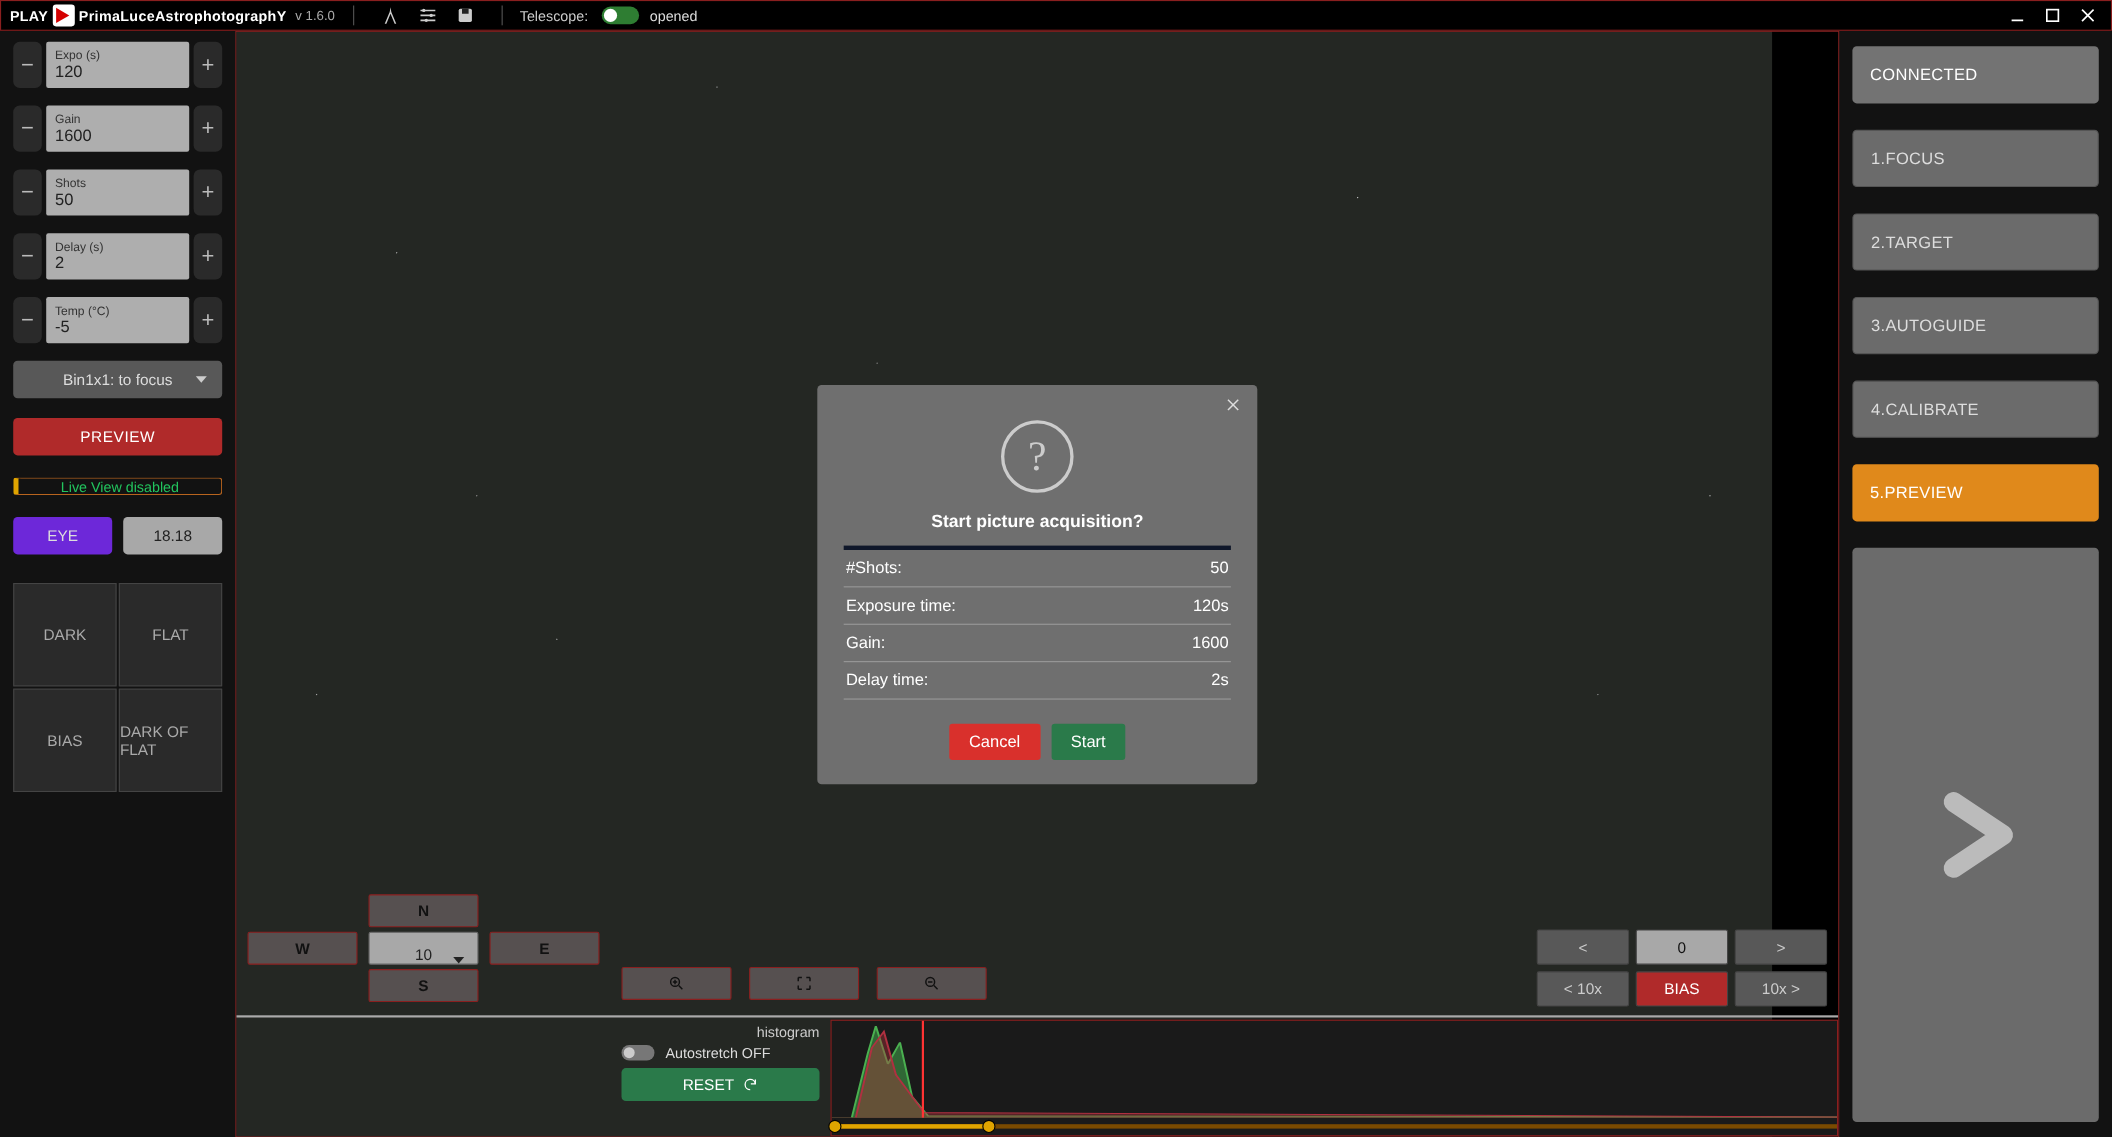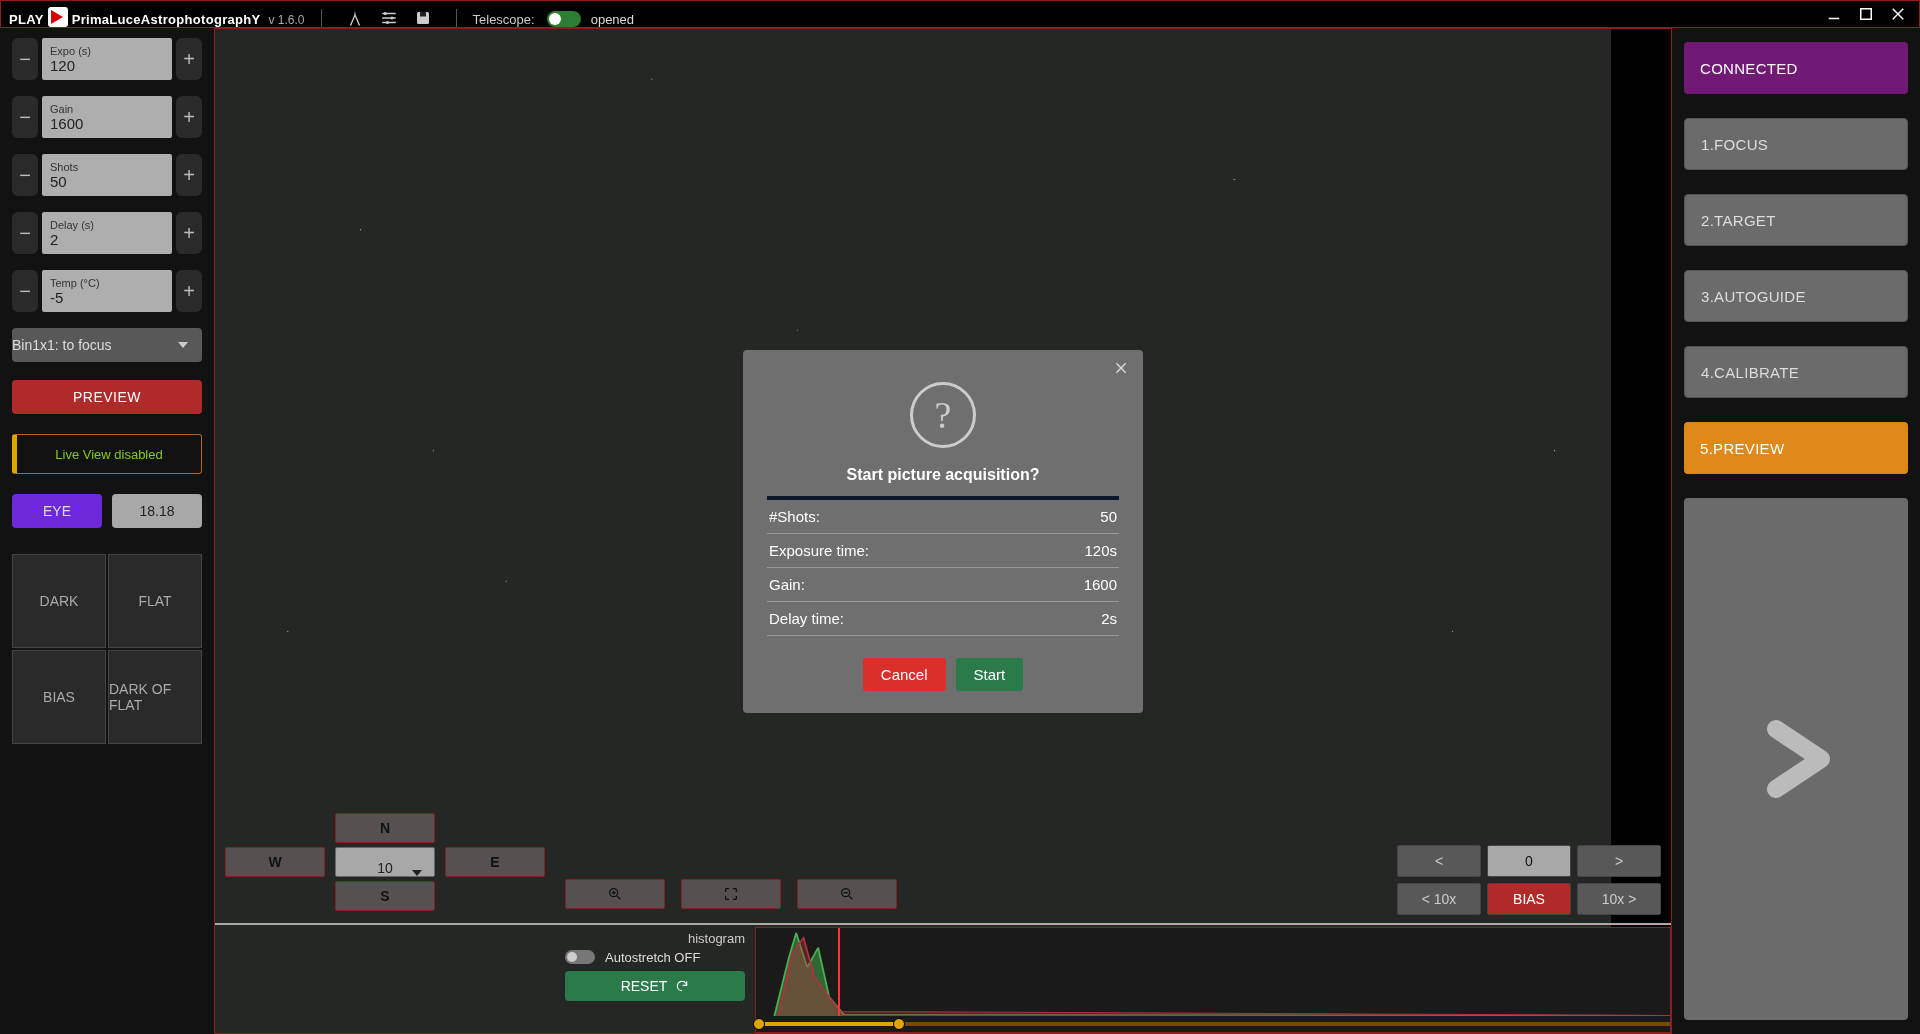--- a/index.html
+++ b/index.html
@@ -1,19 +1,19 @@
 <!DOCTYPE html>
 <html><head>
 <meta charset="utf-8">
 <style>
   * { box-sizing: border-box; margin: 0; padding: 0; font-family: "Segoe UI", Arial, sans-serif; }
   body { background: #121212; color: #ddd; width: 1920px; height: 1034px; overflow: hidden; position: relative; }
 
   
-  .header { height: 28px; background: #000; display: flex; align-items: flex-end; padding: 0 8px; font-size: 13px; border: 1px solid #8a1f1f; }
+  .header { height: 28px; background: #000; display: flex; align-items: center; padding: 0 8px; font-size: 13px; border: 1px solid #8a1f1f; }
   .header .logo-text { color: #fff; font-weight: 600; letter-spacing: .3px; }
   .header .logo-icon { display:inline-block;width:20px;height:20px;background:#fff;border-radius:3px;margin:0 4px;position:relative;vertical-align:middle;}
   .header .logo-icon::after{content:"";position:absolute;left:3px;top:3px;border-left:12px solid #d40000;border-top:7px solid transparent;border-bottom:7px solid transparent;}
   .header .ver { color:#aaa; margin-left:8px; font-size:12px;}
   .header .sep { width:1px;height:18px;background:#555;margin:0 16px;}
   .header .hicon { width:18px;height:18px;margin:0 8px;fill:#ccc;}
   .header .tele-label{color:#ccc;margin-right:12px;}
   .header .toggle { width:34px;height:16px;border-radius:8px;background:#2e7d32;position:relative;margin-right:10px;cursor:pointer;}
   .header .toggle::after{content:"";position:absolute;width:12px;height:12px;border-radius:50%;background:#fff;left:2px;top:2px;}
   .header .opened{color:#ddd;}
@@ -27,25 +27,25 @@
   .center { flex:1; position:relative; border:1px solid #8a1f1f; background:#1a1d1b; }
   .right-panel { width:248px; padding:14px 12px; display:flex;flex-direction:column;gap:24px;}
 
   
   .spin { display:flex;align-items:stretch;height:42px;}
   .spin .pm { width:26px;background:#2a2a2a;color:#bbb;font-size:20px;display:flex;align-items:center;justify-content:center;border-radius:6px;cursor:pointer;}
   .spin .mid { flex:1;background:#aeaeae;margin:0 4px;border-radius:2px;padding:2px 8px;display:flex;flex-direction:column;justify-content:center;color:#222;}
   .spin .mid .lab{font-size:11px;color:#333;}
   .spin .mid .val{font-size:15px;font-weight:500;}
 
-  .dropdown { height:34px;background:#585858;border-radius:4px;display:flex;align-items:center;justify-content:flex-start;color:#ddd;font-size:14px;position:relative;cursor:pointer;margin-top:4px;}
+  .dropdown { height:34px;background:#585858;border-radius:4px;display:flex;align-items:center;justify-content:center;color:#ddd;font-size:14px;position:relative;cursor:pointer;margin-top:4px;}
   .dropdown::after{content:"";position:absolute;right:14px;border-left:5px solid transparent;border-right:5px solid transparent;border-top:6px solid #ccc;}
 
   .preview-btn { height:34px;background:#b02a2a;border-radius:4px;display:flex;align-items:center;justify-content:center;color:#fff;font-size:14px;letter-spacing:.5px;cursor:pointer;margin-top:6px;}
-  .liveview { height:40px;border:1px solid #b8641e;border-left:5px solid #e0a400;border-radius:3px;display:flex;align-items:center;justify-content:center;color:#84cc16;font-size:13px;margin-top:8px;}
+  .liveview { height:16px;border:1px solid #b8641e;border-left:5px solid #e0a400;border-radius:3px;display:flex;align-items:center;justify-content:center;color:#22c55e;font-size:13px;margin-top:8px;}
 
   .eye-row{display:flex;gap:10px;margin-top:8px;}
   .eye-row .box{flex:1;height:34px;border-radius:4px;display:flex;align-items:center;justify-content:center;font-size:14px;}
   .eye-row .eye{background:#6d28d9;color:#ddd;cursor:pointer;}
   .eye-row .val{background:#a8a8a8;color:#222;}
 
   .cal-grid{display:grid;grid-template-columns:1fr 1fr;grid-template-rows:1fr 1fr;gap:2px;height:190px;margin-top:14px;}
   .cal-grid .cell{background:#2a2a2a;border:1px solid #444;display:flex;align-items:center;justify-content:center;color:#aaa;font-size:14px;cursor:pointer;}
 
   
@@ -96,21 +96,21 @@
 
   .histo-plot{flex:1;position:relative;height:100%;border:1px solid #8a1f1f;background:#1a1a1a;}
   .histo-plot svg{position:absolute;inset:0;width:100%;height:85%;}
   .histo-plot .marker{position:absolute;top:0;bottom:15%;width:2px;background:#ff3333;left:9%;}
   .histo-plot .slider-track{position:absolute;left:0;right:0;bottom:6px;height:4px;background:#7a4a00;}
   .histo-plot .slider-track .active{position:absolute;left:0;width:16%;height:100%;background:#e0a400;}
   .histo-plot .slider-track .thumb{position:absolute;top:-4px;width:12px;height:12px;border-radius:50%;background:#e0a400;border:1px solid #000;cursor:pointer;}
 
   
   .rp-btn{height:52px;border-radius:4px;display:flex;align-items:center;padding:0 16px;font-size:15px;letter-spacing:.3px;cursor:pointer;}
-  .rp-btn.connected{background:#701a75;color:#fff;}
+  .rp-btn.connected{background:#737373;color:#fff;}
   .rp-btn.step{background:#6b6b6b;color:#ddd;border:1px solid #555;}
   .rp-btn.active{background:#e0891b;color:#fff;}
   .rp-big{flex:1;background:#6b6b6b;border-radius:4px;display:flex;align-items:center;justify-content:center;cursor:pointer;}
   .rp-big svg{width:100px;height:100px;fill:none;stroke:#bbb;stroke-width:18;stroke-linecap:round;stroke-linejoin:round;}
 
   
   .modal-overlay{position:absolute;inset:0;display:flex;align-items:center;justify-content:center;z-index:50;}
   .modal{width:400px;background:#6f6f6f;border-radius:4px;padding:18px 24px 22px;color:#fff;position:relative;}
   .modal .close{position:absolute;top:10px;right:14px;cursor:pointer;}
   .modal .close svg{width:16px;height:16px;stroke:#ddd;stroke-width:2;fill:none;}

